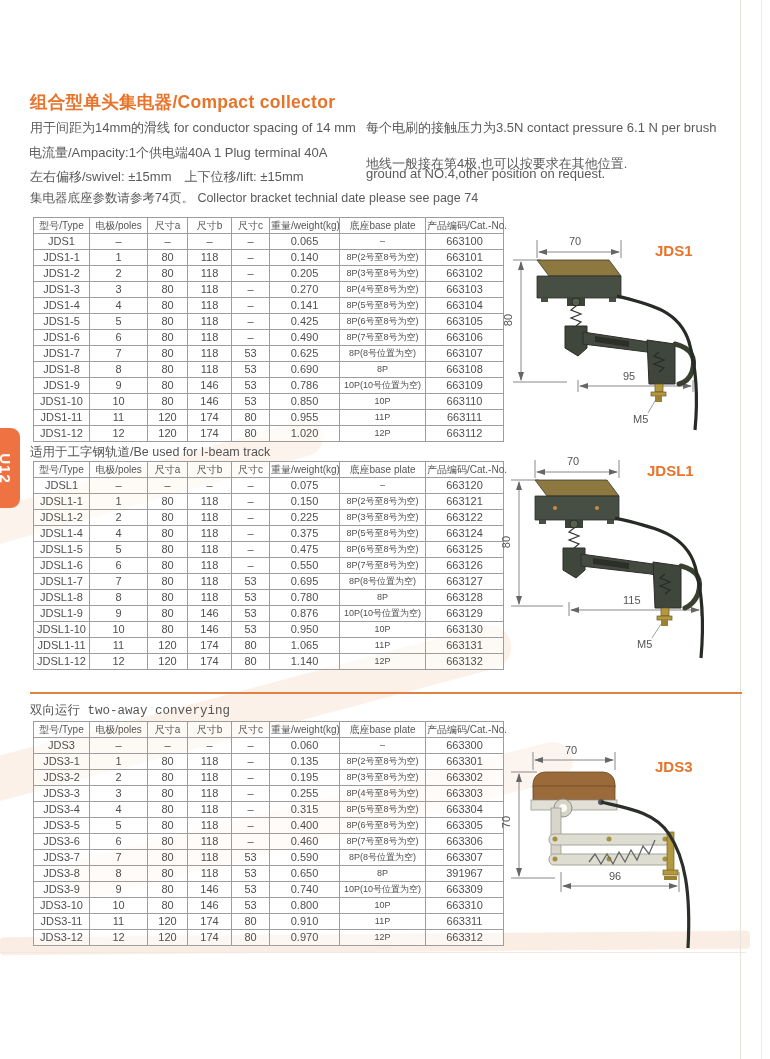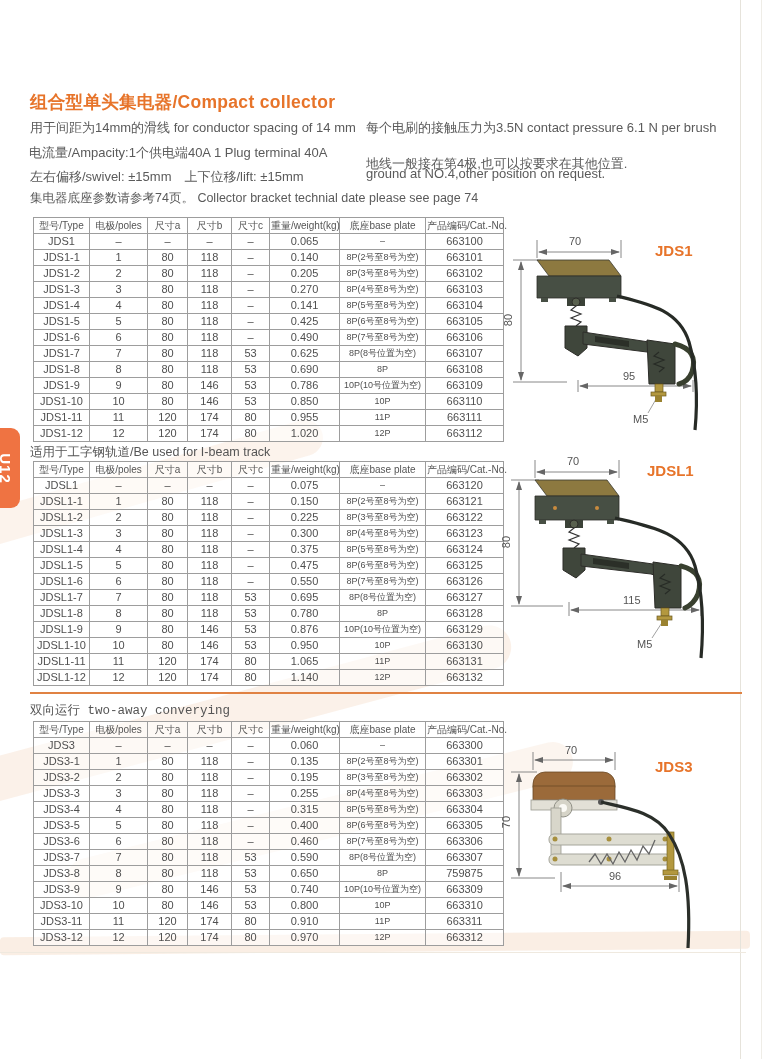--- a/index.html
+++ b/index.html
@@ -288,30 +288,20 @@
         </tr>
         <tr>
           <td>JDSL1-2</td>
           <td>2</td>
           <td>80</td>
           <td>118</td>
           <td>–</td>
           <td>0.225</td>
           <td class="base">8P(3号至8号为空)</td>
           <td>663122</td>
-        </tr>
-        <tr>
-          <td>JDSL1-3</td>
-          <td>3</td>
-          <td>80</td>
-          <td>118</td>
-          <td>–</td>
-          <td>0.300</td>
-          <td class="base">8P(4号至8号为空)</td>
-          <td>663123</td>
         </tr>
         <tr>
           <td>JDSL1-4</td>
           <td>4</td>
           <td>80</td>
           <td>118</td>
           <td>–</td>
           <td>0.375</td>
           <td class="base">8P(5号至8号为空)</td>
           <td>663124</td>
@@ -506,21 +496,21 @@
           <td>663307</td>
         </tr>
         <tr>
           <td>JDS3-8</td>
           <td>8</td>
           <td>80</td>
           <td>118</td>
           <td>53</td>
           <td>0.650</td>
           <td class="base">8P</td>
-          <td>759875</td>
+          <td>391967</td>
         </tr>
         <tr>
           <td>JDS3-9</td>
           <td>9</td>
           <td>80</td>
           <td>146</td>
           <td>53</td>
           <td>0.740</td>
           <td class="base">10P(10号位置为空)</td>
           <td>663309</td>

